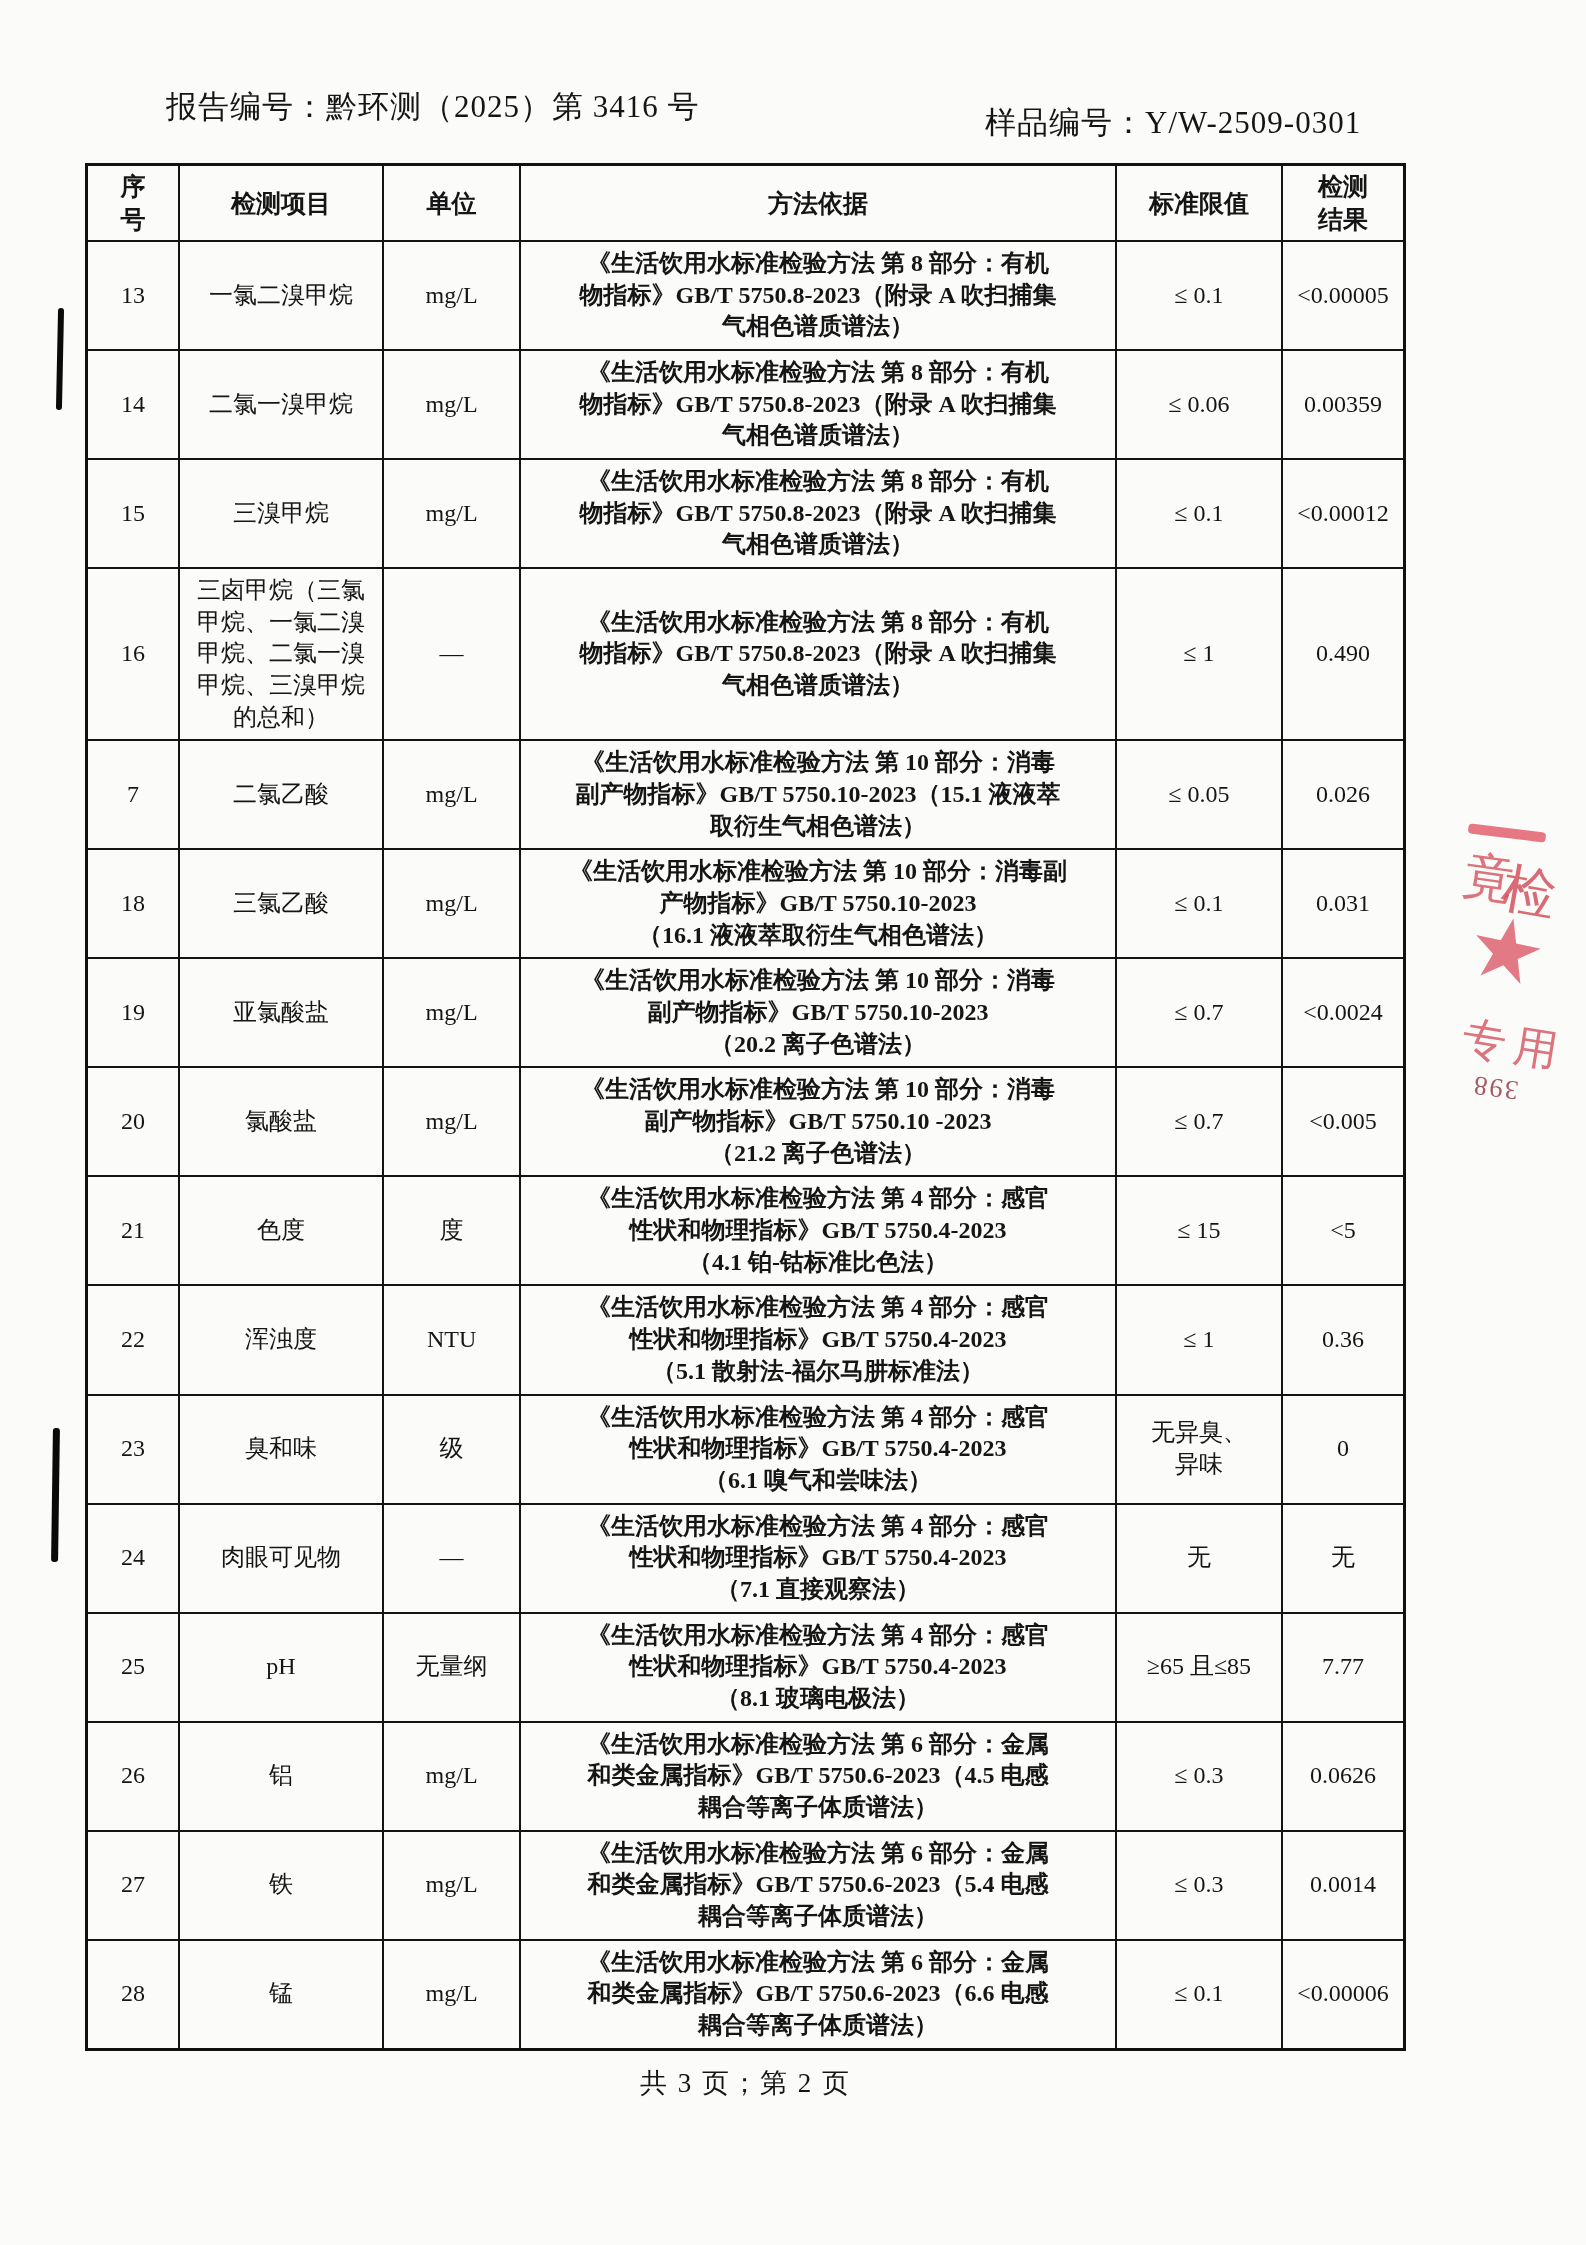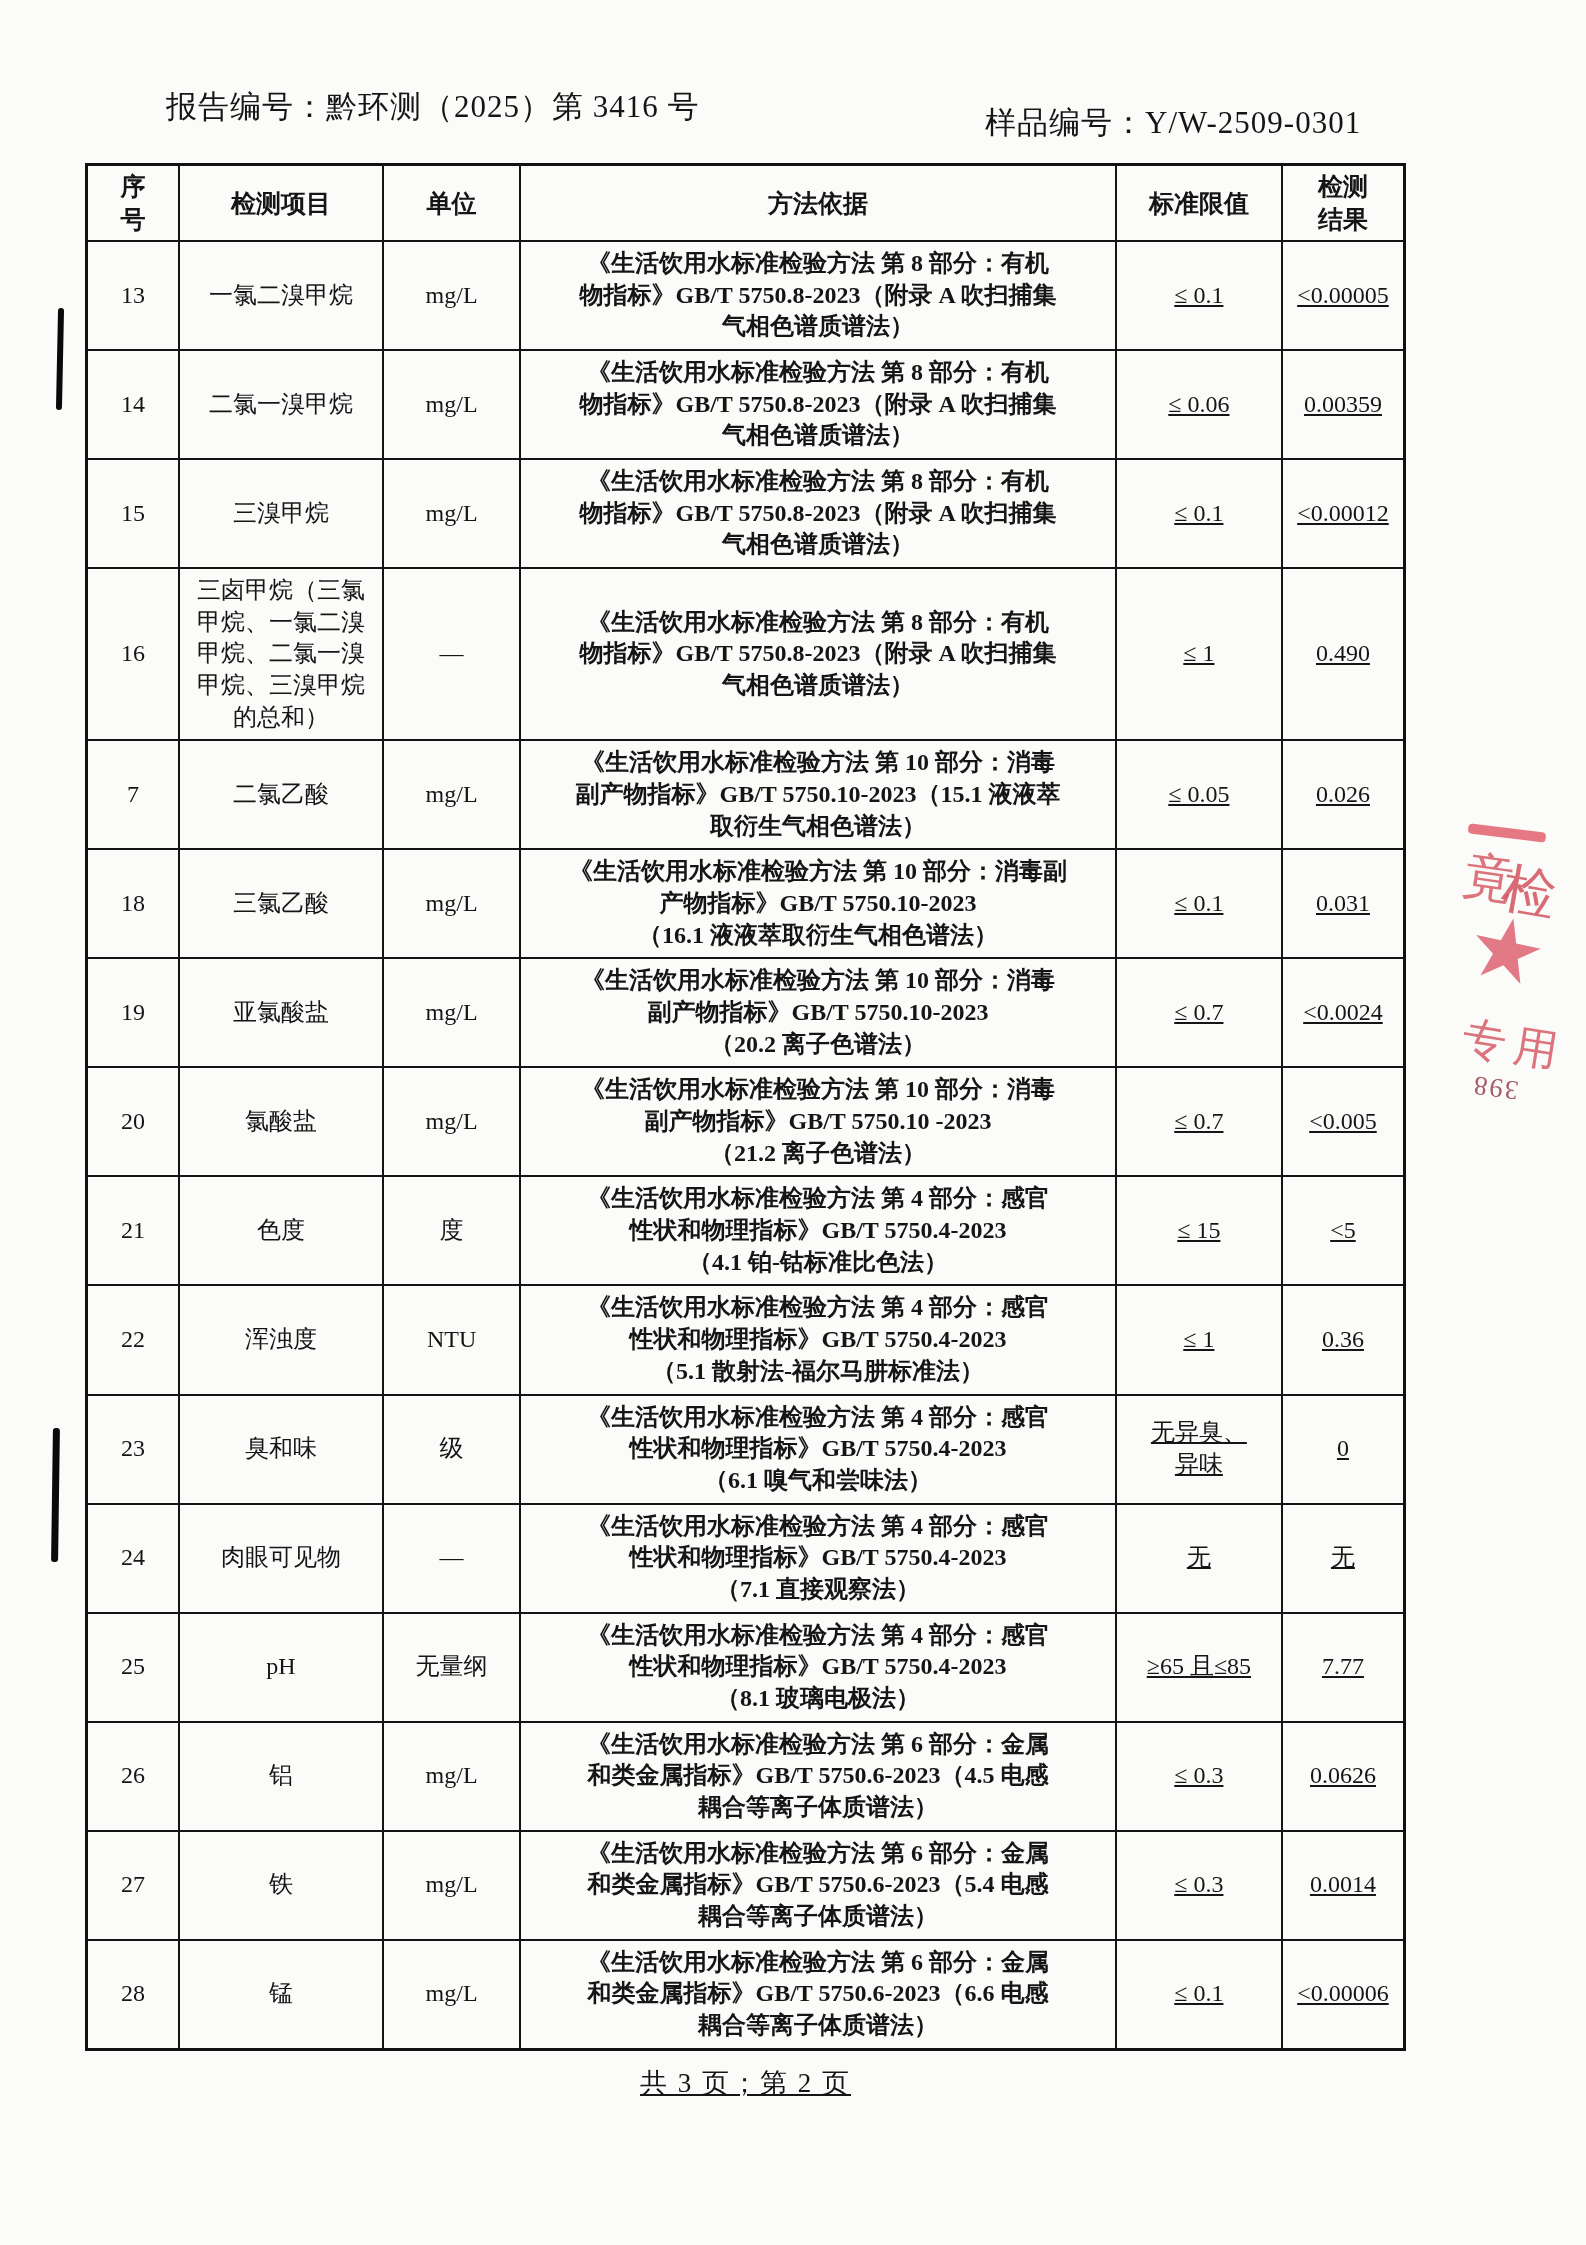--- a/index.html
+++ b/index.html
@@ -29,21 +29,21 @@
     text-align:center;vertical-align:middle;
     font-size:24px;line-height:1.32;
     padding:6px 6px;
     white-space:pre-line;
     word-break:break-all;
   }
   table.report{border:3px solid #111;}
   table.report th{font-size:25px;font-weight:600;padding:4px 2px;}
   td.c-method{font-size:24px;font-weight:bold;}
   td.c-no{font-size:25px;}
-  td.c-limit,td.c-result{font-size:25px;text-decoration:underline;}
+  td.c-limit,td.c-result{font-size:25px;}
 
   .doc-footer{
     position:absolute;left:85px;width:1321px;text-align:center;
     font-size:27px;letter-spacing:2px;
   }
 
   
   .scan-mark{position:absolute;background:#0a0a0a;border-radius:3px;}
   .mark-1{left:57px;top:308px;width:6px;height:102px;transform:rotate(1.2deg);}
   .mark-2{left:52px;top:1428px;width:7px;height:134px;transform:rotate(0.8deg);}
@@ -266,21 +266,21 @@
           <td class="c-unit">mg/L</td>
           <td class="c-method">《生活饮用水标准检验方法 第 6 部分：金属
 和类金属指标》GB/T 5750.6-2023（6.6 电感
 耦合等离子体质谱法）</td>
           <td class="c-limit">≤ 0.1</td>
           <td class="c-result">&lt;0.00006</td>
         </tr>
       </tbody>
   </table>
 
-  <div class="doc-footer" id="footer" style="top: 2065px; text-decoration: underline;">共 3 页；第 2 页</div>
+  <div class="doc-footer" id="footer" style="top: 2065px;">共 3 页；第 2 页</div>
 
   <div class="scan-mark mark-1"></div>
   <div class="scan-mark mark-2"></div>
 
   <div class="stamp">
     <div class="bar"></div>
     <span class="ch1">竟</span>
     <span class="ch2">检</span>
     <span class="star">★</span>
     <span class="lbl">专用</span>

